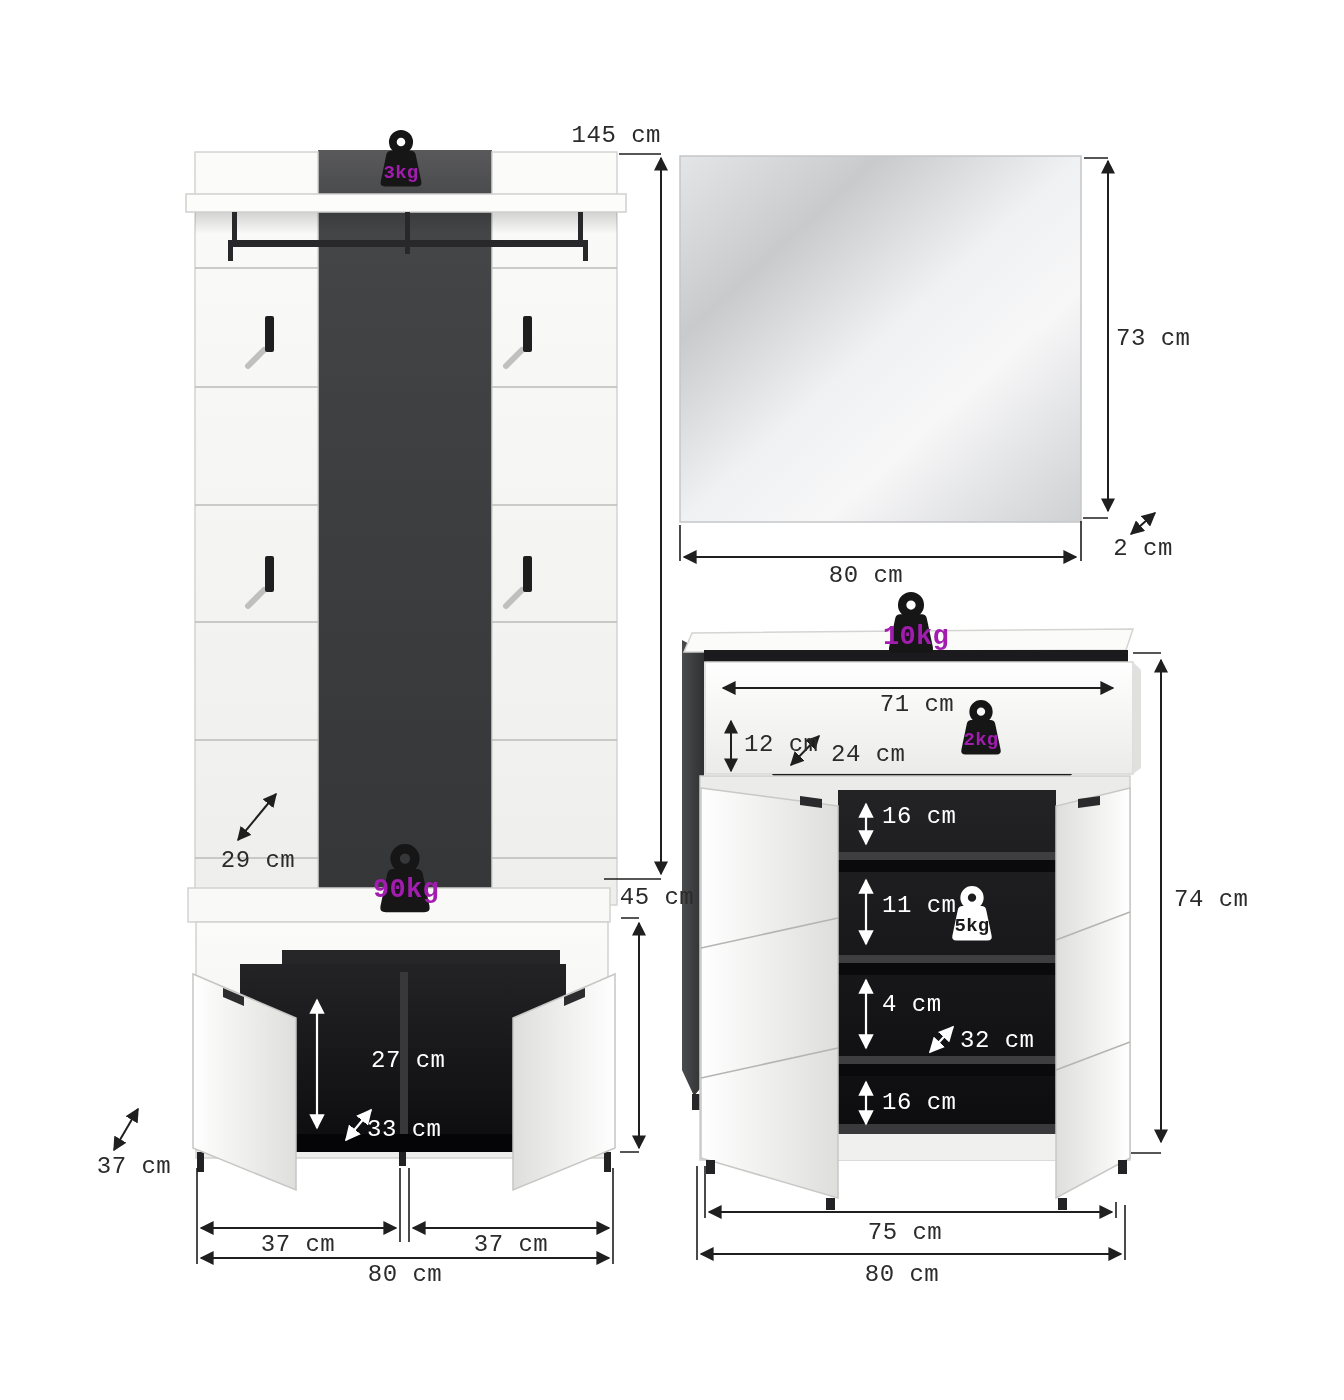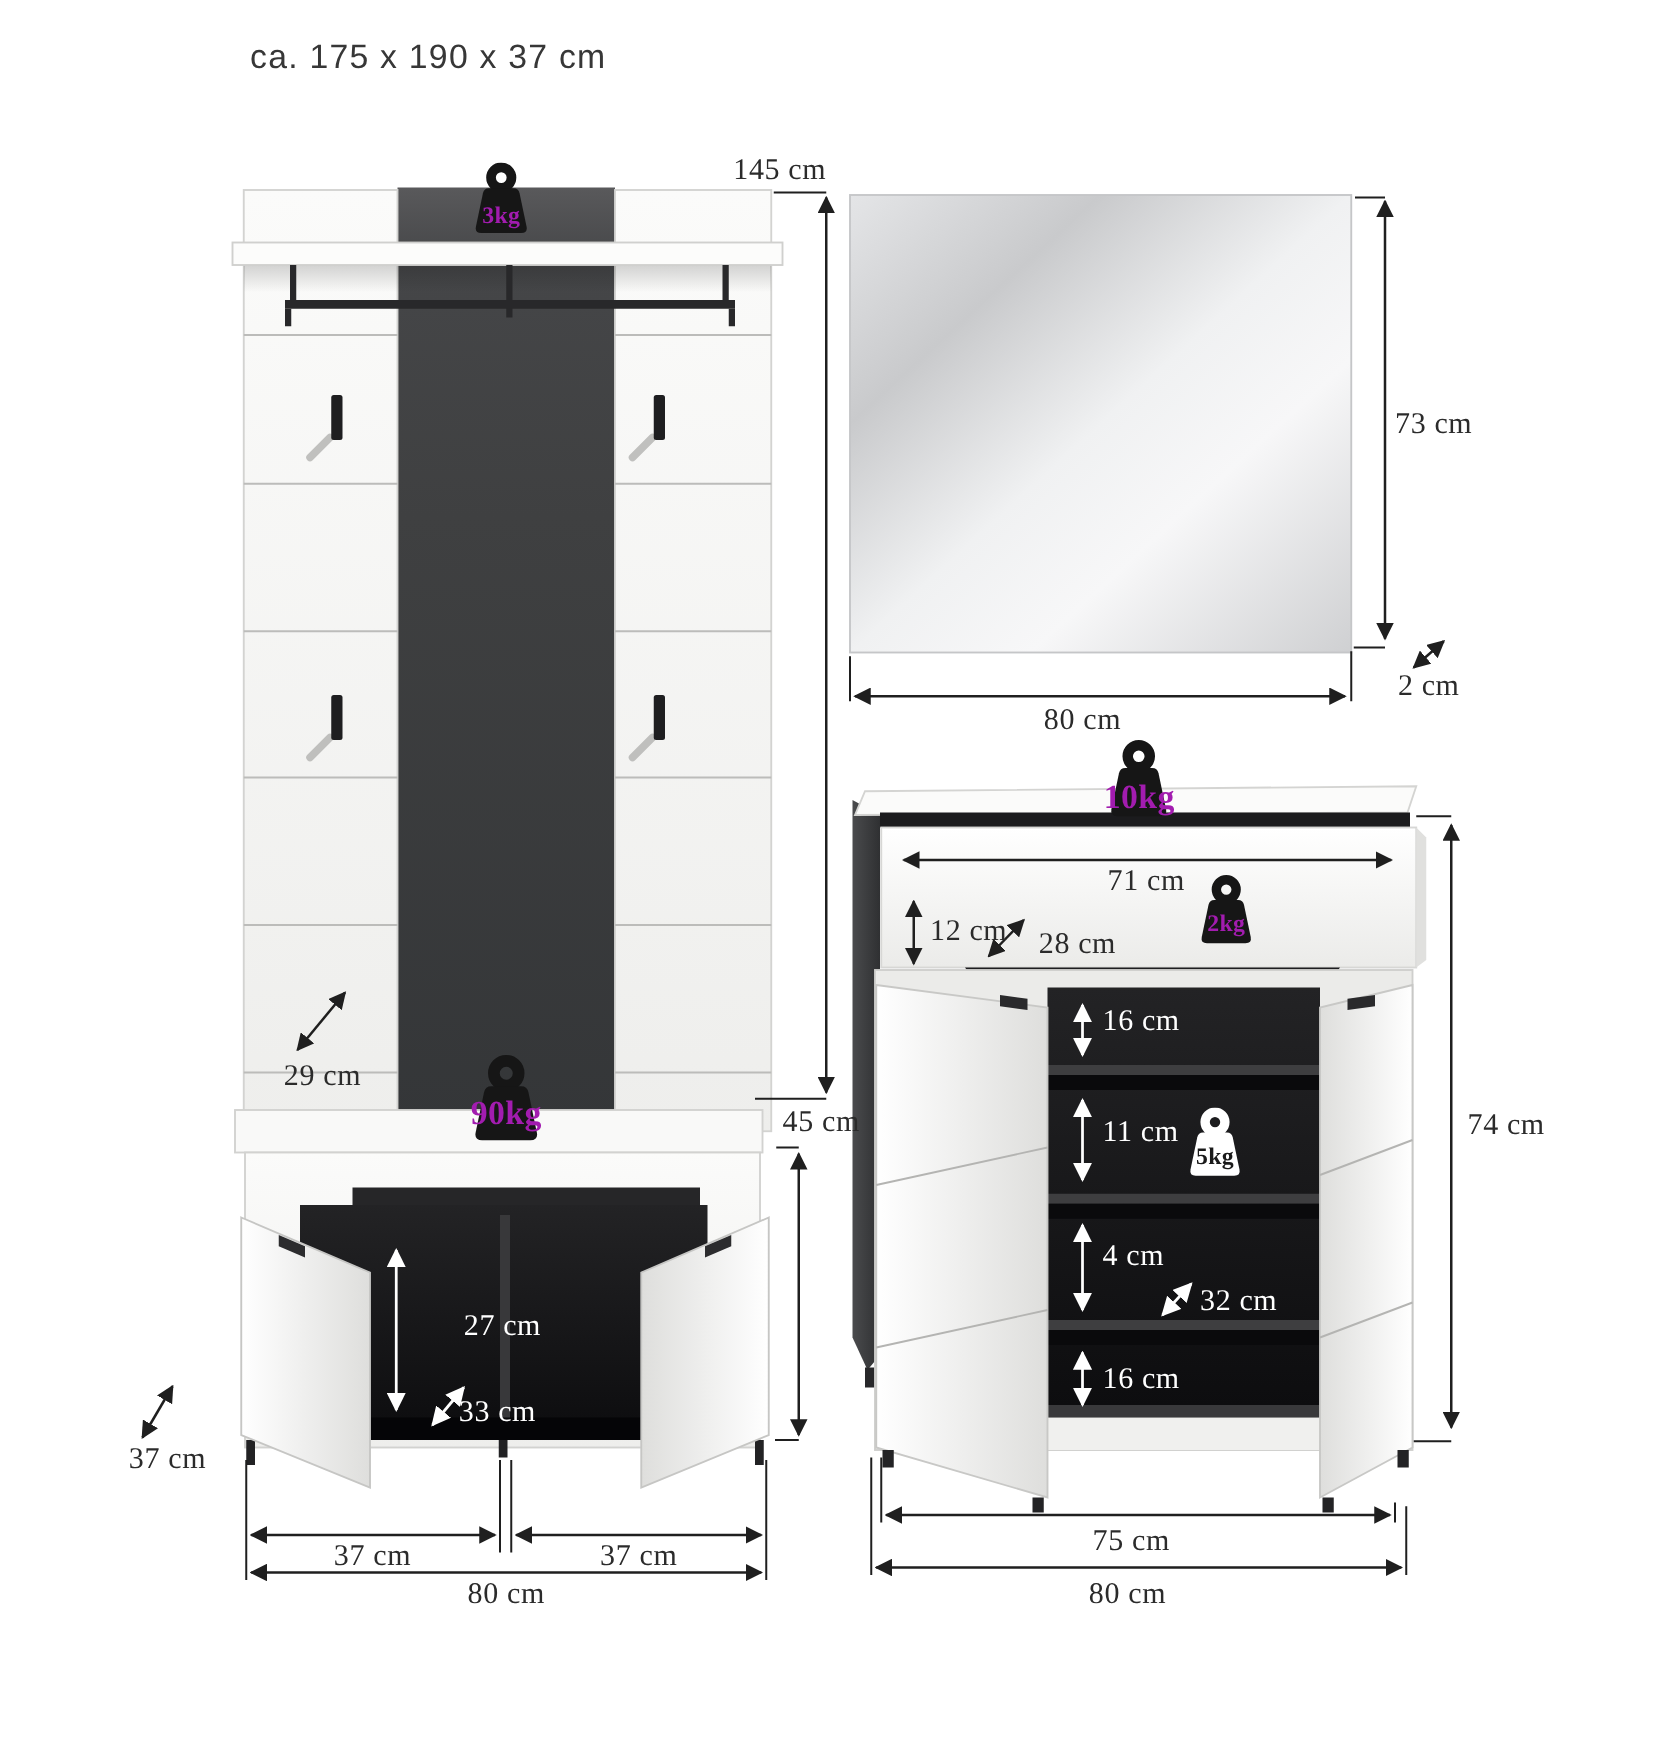--- a/index.html
+++ b/index.html
@@ -1,19 +1,19 @@
 <!DOCTYPE html>
 <html><head>
 <meta charset="utf-8">
 <style>
   html,body{margin:0;padding:0;background:#ffffff;}
   .stage{position:relative;width:1344px;height:1400px;background:#ffffff;overflow:hidden;
          font-family:"Liberation Sans", sans-serif;}
   svg{position:absolute;left:0;top:0;}
-  .lb,.lw,.wt{position:absolute;font-family:Liberation Serif, serif;
+  .lb,.lw,.wt{position:absolute;font-family:Liberation Mono, monospace;
       font-size:24px;line-height:26px;letter-spacing:.5px;color:#2b2b2b;white-space:nowrap;}
   .lw{color:#ffffff;}
   .c{text-align:center;}
   .r{text-align:right;}
   .wt{font-weight:bold;color:#a21caf;text-align:center;font-size:19px;line-height:22px;letter-spacing:.3px;}
   .wt.big{font-size:27px;}
   .wt.dark{color:#1a1a1a;}
   .title{position:absolute;left:200px;top:30px;font-size:27px;letter-spacing:1px;color:#373737;}
 </style>
 </head>
@@ -188,39 +188,38 @@
     <path d="M317 1000 V1128" marker-start="url(#mw)" marker-end="url(#mw)"></path>
     <path d="M346 1140 L371 1110" marker-start="url(#mw)" marker-end="url(#mw)"></path>
     <path d="M866 804 V844" marker-start="url(#mw)" marker-end="url(#mw)"></path>
     <path d="M866 880 V944" marker-start="url(#mw)" marker-end="url(#mw)"></path>
     <path d="M866 980 V1048" marker-start="url(#mw)" marker-end="url(#mw)"></path>
     <path d="M866 1082 V1124" marker-start="url(#mw)" marker-end="url(#mw)"></path>
     <path d="M930 1052 L953 1027" marker-start="url(#mw)" marker-end="url(#mw)"></path>
   </g>
 </svg>
 
-  <span class="title">ca. 175 x 190 x 37 cm</span>
 
   <span class="lb r" style="left:553px;top:123px;width:108px;">145 cm</span>
   <span class="lb c" style="left:203px;top:848px;width:110px;">29 cm</span>
   <span class="lb c" style="left:607px;top:885px;width:100px;">45 cm</span>
   <span class="lw" style="left:331px;top:1048px;margin-left:40px;">27 cm</span>
   <span class="lw" style="left:367px;top:1117px;">33 cm</span>
   <span class="lb c" style="left:78px;top:1154px;width:112px;">37 cm</span>
   <span class="lb c" style="left:242px;top:1232px;width:112px;">37 cm</span>
   <span class="lb c" style="left:455px;top:1232px;width:112px;">37 cm</span>
   <span class="lb c" style="left:349px;top:1262px;width:112px;">80 cm</span>
 
   <span class="lb" style="left:1116px;top:326px;">73 cm</span>
   <span class="lb c" style="left:1097px;top:536px;width:92px;">2 cm</span>
   <span class="lb c" style="left:810px;top:563px;width:112px;">80 cm</span>
 
   <span class="lb c" style="left:861px;top:692px;width:112px;">71 cm</span>
   <span class="lb" style="left:744px;top:732px;">12 cm</span>
-  <span class="lb" style="left:831px;top:742px;">28 cm</span>
+  <span class="lb" style="left:831px;top:742px;">24 cm</span>
   <span class="lb" style="left:1174px;top:887px;">74 cm</span>
   <span class="lw" style="left:882px;top:804px;">16 cm</span>
   <span class="lw" style="left:882px;top:893px;">11 cm</span>
   <span class="lw" style="left:882px;top:992px;">4 cm</span>
   <span class="lw" style="left:882px;top:1090px;">16 cm</span>
   <span class="lw" style="left:960px;top:1028px;">32 cm</span>
   <span class="lb c" style="left:852px;top:1220px;width:106px;">75 cm</span>
   <span class="lb c" style="left:849px;top:1262px;width:106px;">80 cm</span>
 
   <span class="wt" style="left:375px;top:162px;width:52px;">3kg</span>

